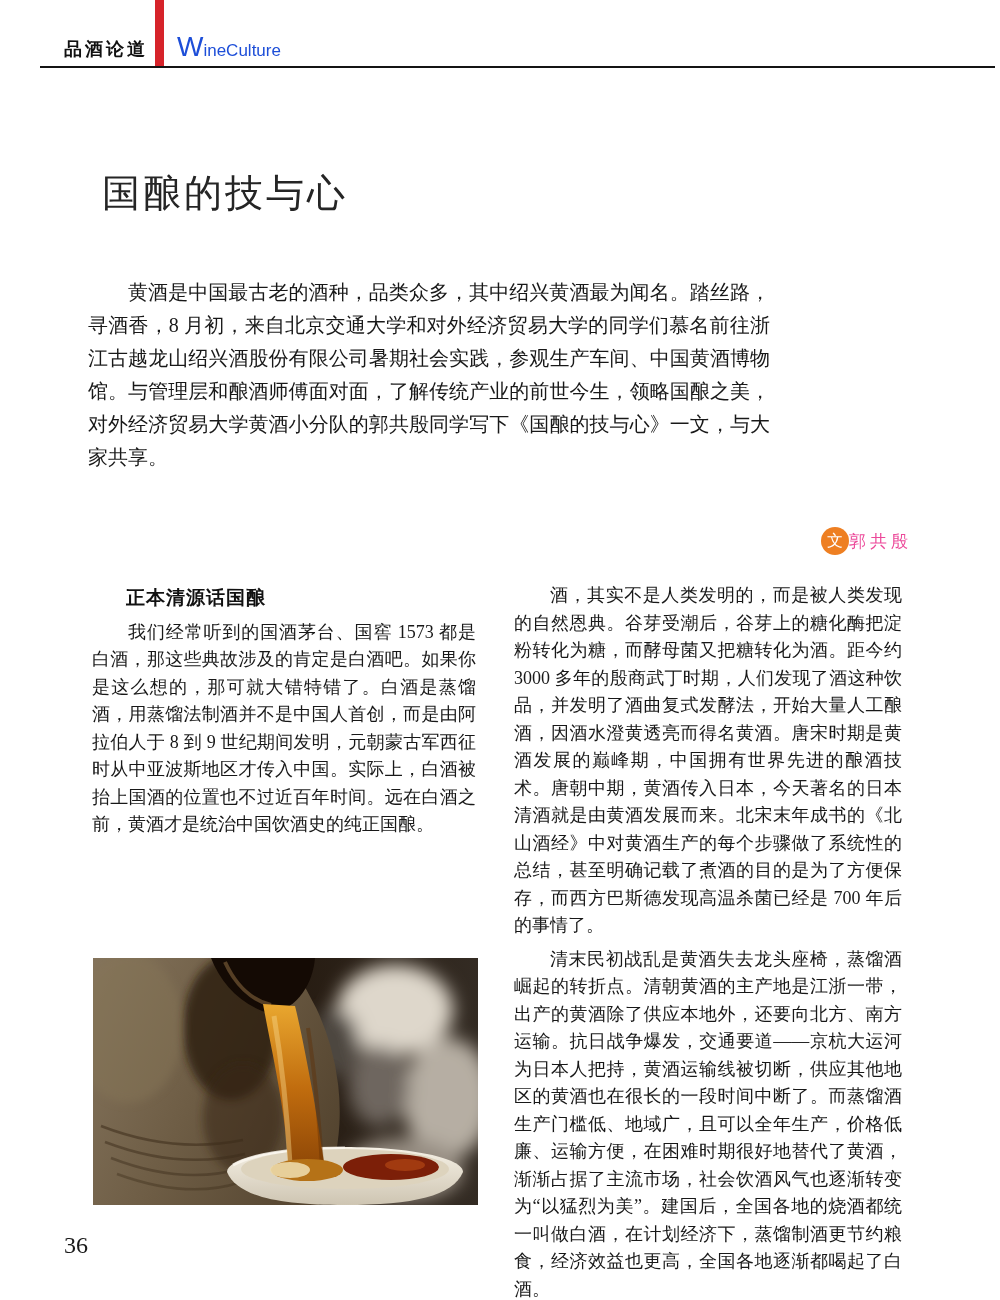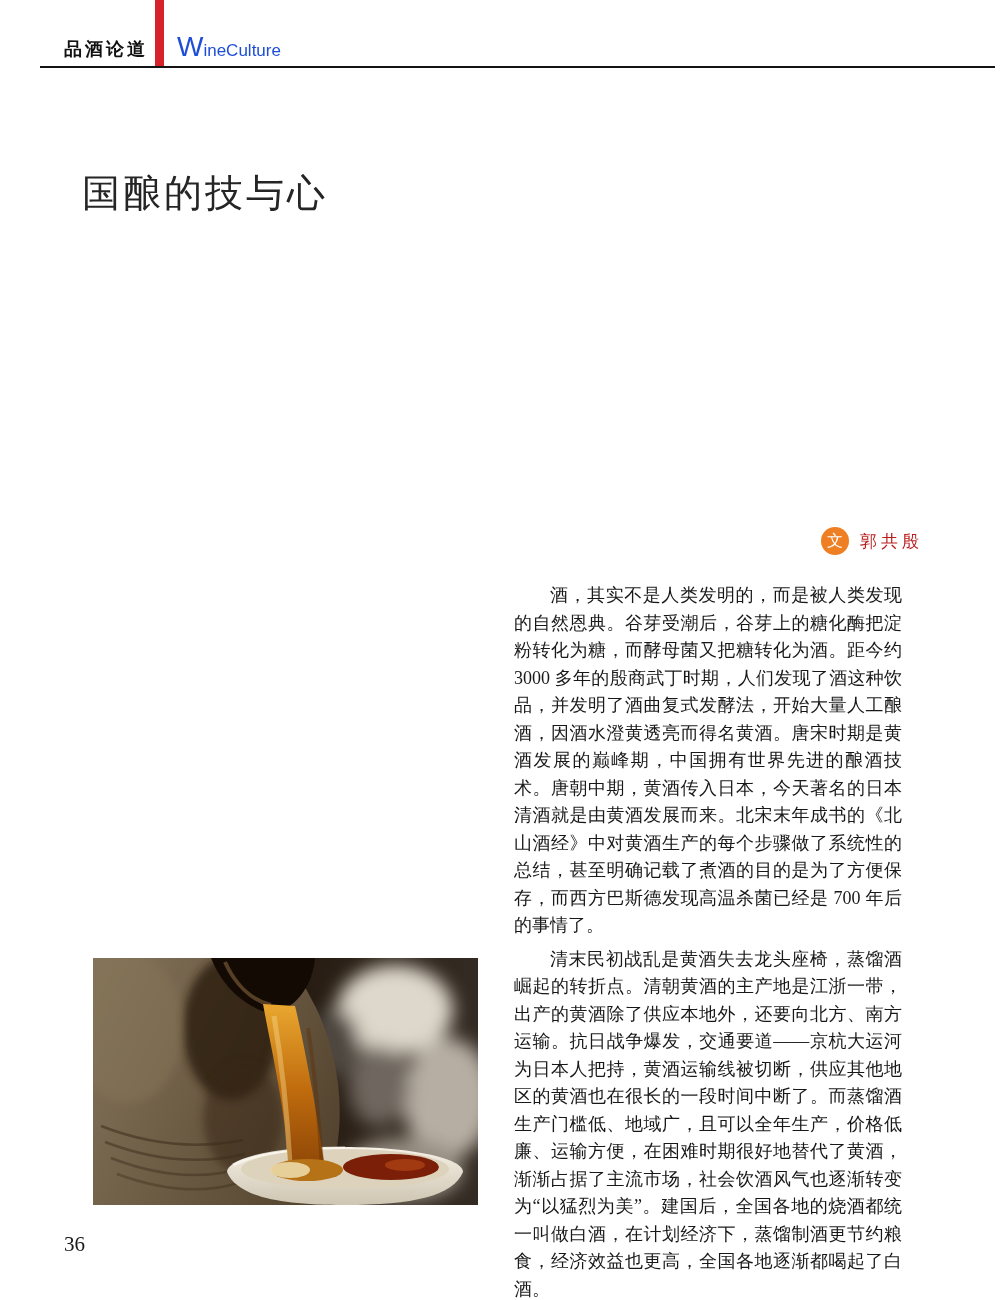--- a/index.html
+++ b/index.html
@@ -24,78 +24,81 @@
   .sec-en{
     position:absolute;left:177px;top:30px;
     font-family:"Liberation Sans",sans-serif;color:#1d4ed8;
   }
   .sec-en .en-initial{font-size:28px;line-height:34px;vertical-align:baseline;}
   .sec-en .en-rest{font-size:17px;}
   .header-rule{position:absolute;left:40px;top:66px;width:955px;height:2px;background:#141414;}
 
   
   .title{
-    position:absolute;left:82px;top:168px;margin:0;
+    position:absolute;left:102px;top:168px;margin:0;
     font-family:"Liberation Sans",sans-serif;
     font-weight:normal;font-size:38px;letter-spacing:3px;color:#252525;
   }
   .intro{
     position:absolute;left:88px;top:276px;width:682px;margin:0;
     font-size:20px;line-height:33px;
     text-align:justify;text-indent:2em;color:#181818;
   }
 
   
   .byline{position:absolute;left:821px;top:527px;display:flex;align-items:center;}
   .badge{
     width:28px;height:28px;border-radius:50%;
     background:#ee7f22;color:#fff;
     display:flex;align-items:center;justify-content:center;
     font-family:"Liberation Sans",sans-serif;font-size:16px;line-height:1;
   }
-  .author{margin-left:11px;font-size:17px;letter-spacing:4px;color:#b91c1c;}
+  .author{font-size:17px;letter-spacing:4px;color:#ec4899;}
 
   
   .col{position:absolute;font-size:18px;line-height:27.5px;color:#181818;}
   .col p{margin:4px;text-align:justify;text-indent:2em;}
   .col p + p{margin-top:6px;}
   .col-left{left:88px;top:584px;width:392px;}
   .col-right{left:510px;top:578px;width:396px;}
   .subhead{
     margin:0 0 7px 0;
     font-family:"Liberation Sans",sans-serif;
     font-weight:bold;font-size:19px;color:#111;
     text-indent:2em;letter-spacing:1px;
   }
 
   
   .photo{position:absolute;left:93px;top:958px;width:385px;height:247px;margin:0;}
   .photo svg{display:block;}
 
   
-  .pagenum{position:absolute;left:64px;top:1232px;font-size:21px;color:#1a1a1a;}
+  .pagenum{position:absolute;left:64px;top:1232px;font-size:24px;color:#1a1a1a;}
 </style>
 </head>
 <body>
 
 <div class="page">
 
   <span class="sec-cn">品酒论道</span>
   <span class="accent-bar"></span>
   <span class="sec-en"><span class="en-initial">W</span><span class="en-rest">ineCulture</span></span>
   <div class="header-rule"></div>
 
   <h1 class="title">国酿的技与心</h1>
+  <p class="intro">黄酒是中国最古老的酒种，品类众多，其中绍兴黄酒最为闻名。踏丝路，寻酒香，8 月初，来自北京交通大学和对外经济贸易大学的同学们慕名前往浙江古越龙山绍兴酒股份有限公司暑期社会实践，参观生产车间、中国黄酒博物馆。与管理层和酿酒师傅面对面，了解传统产业的前世今生，领略国酿之美，对外经济贸易大学黄酒小分队的郭共殷同学写下《国酿的技与心》一文，与大家共享。</p>
 
   <div class="byline">
     <span class="badge">文</span>
     <span class="author">郭共殷</span>
   </div>
 
   <section class="col col-left">
+    <h2 class="subhead">正本清源话国酿</h2>
+    <p>我们经常听到的国酒茅台、国窖 1573 都是白酒，那这些典故涉及的肯定是白酒吧。如果你是这么想的，那可就大错特错了。白酒是蒸馏酒，用蒸馏法制酒并不是中国人首创，而是由阿拉伯人于 8 到 9 世纪期间发明，元朝蒙古军西征时从中亚波斯地区才传入中国。实际上，白酒被抬上国酒的位置也不过近百年时间。远在白酒之前，黄酒才是统治中国饮酒史的纯正国酿。</p>
   </section>
 
   <figure class="photo">
     <svg width="385" height="247" viewBox="0 0 385 247" xmlns="http://www.w3.org/2000/svg">
       <defs>
         <linearGradient id="bgG" x1="0" y1="0" x2="1" y2="0">
           <stop offset="0" stop-color="#150e08"></stop>
           <stop offset="0.5" stop-color="#261b11"></stop>
           <stop offset="1" stop-color="#332b23"></stop>
         </linearGradient>

